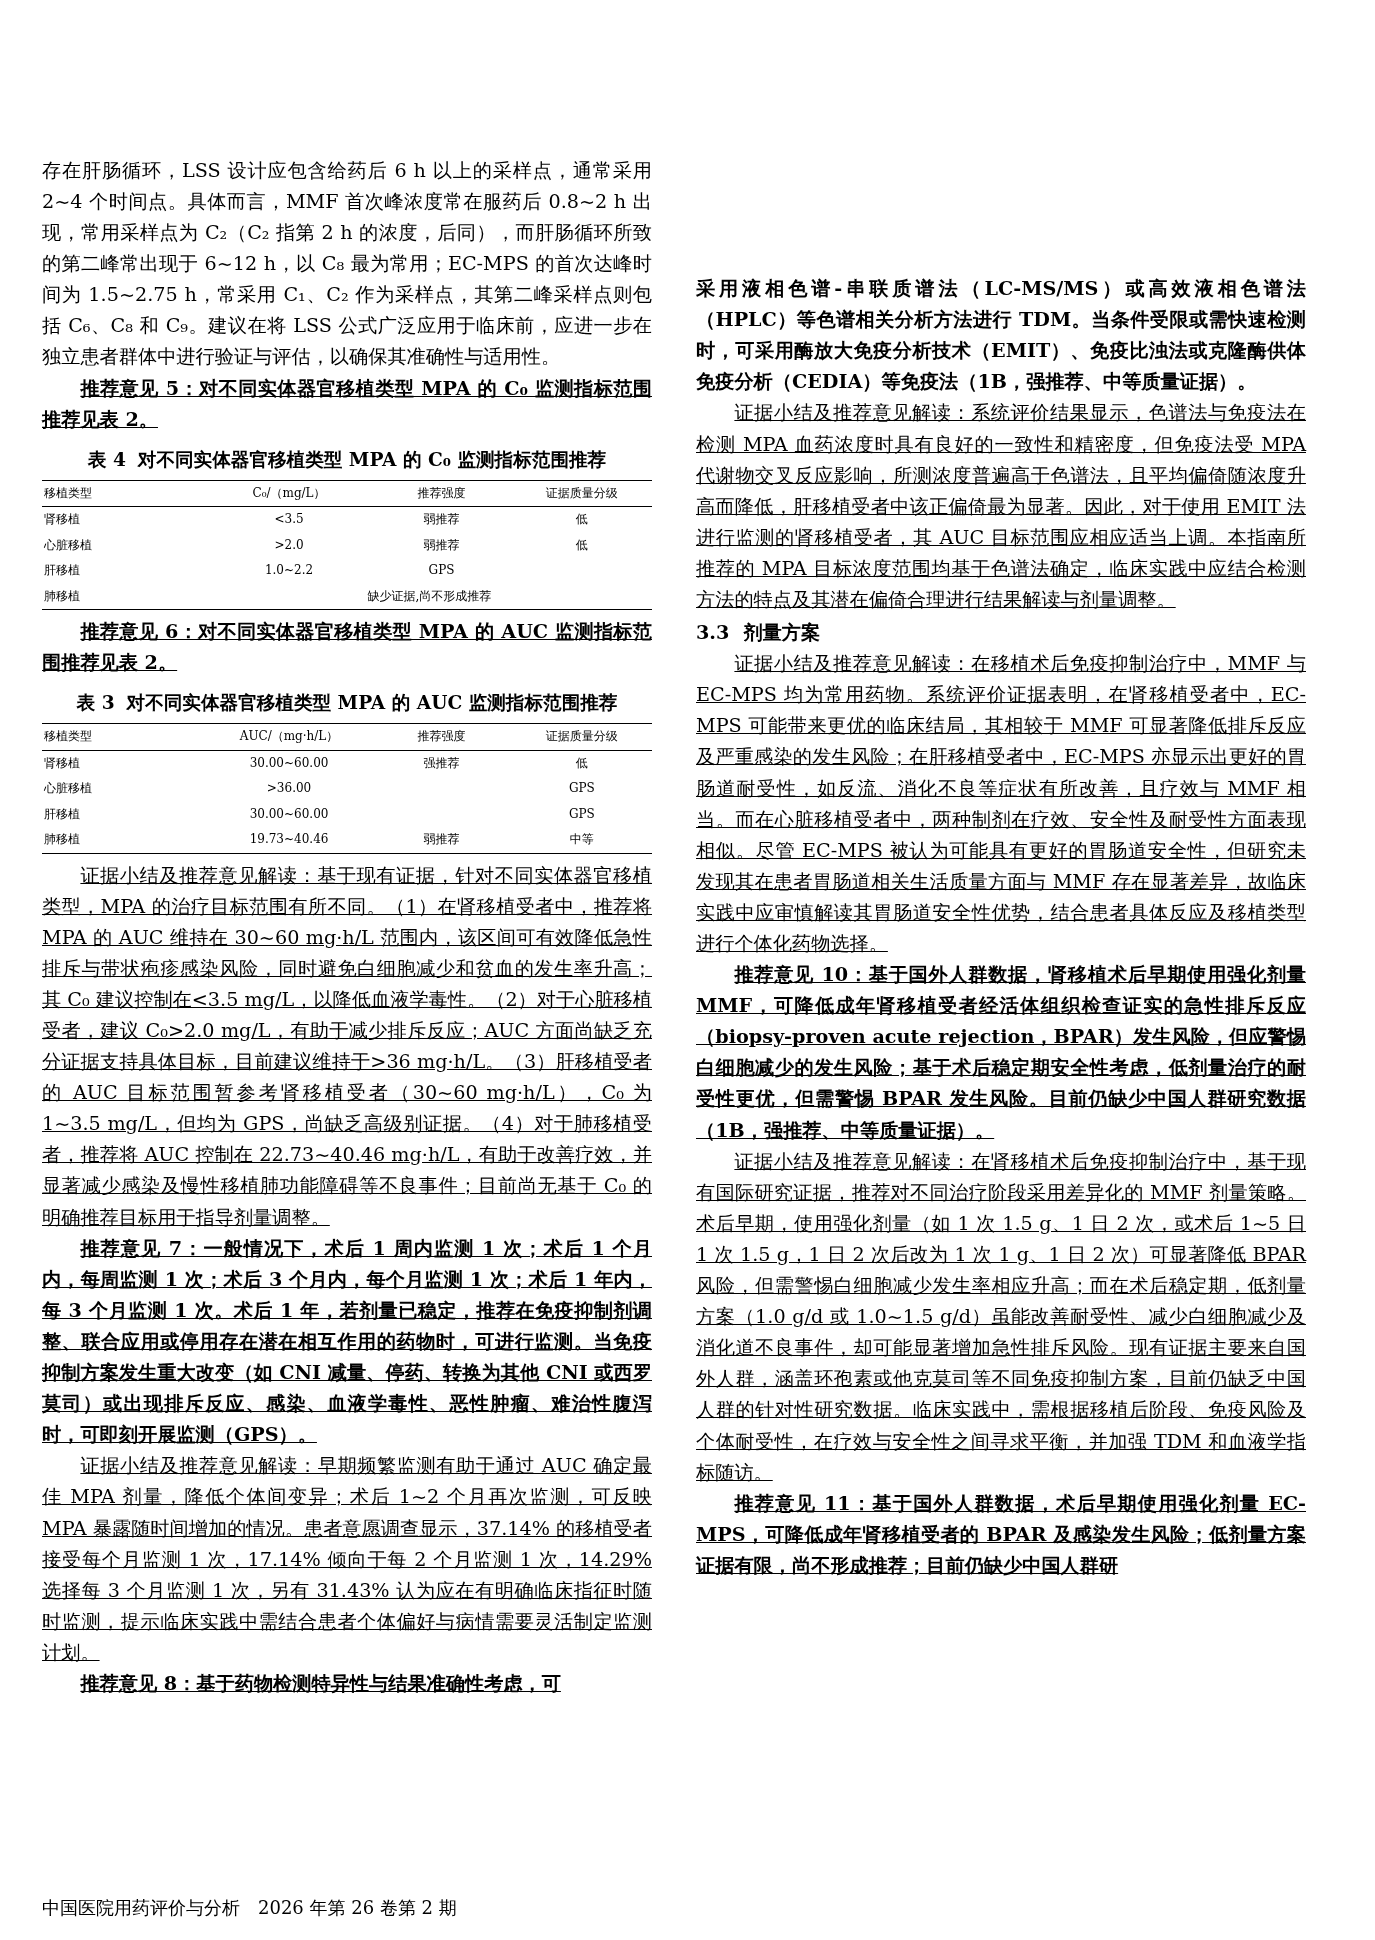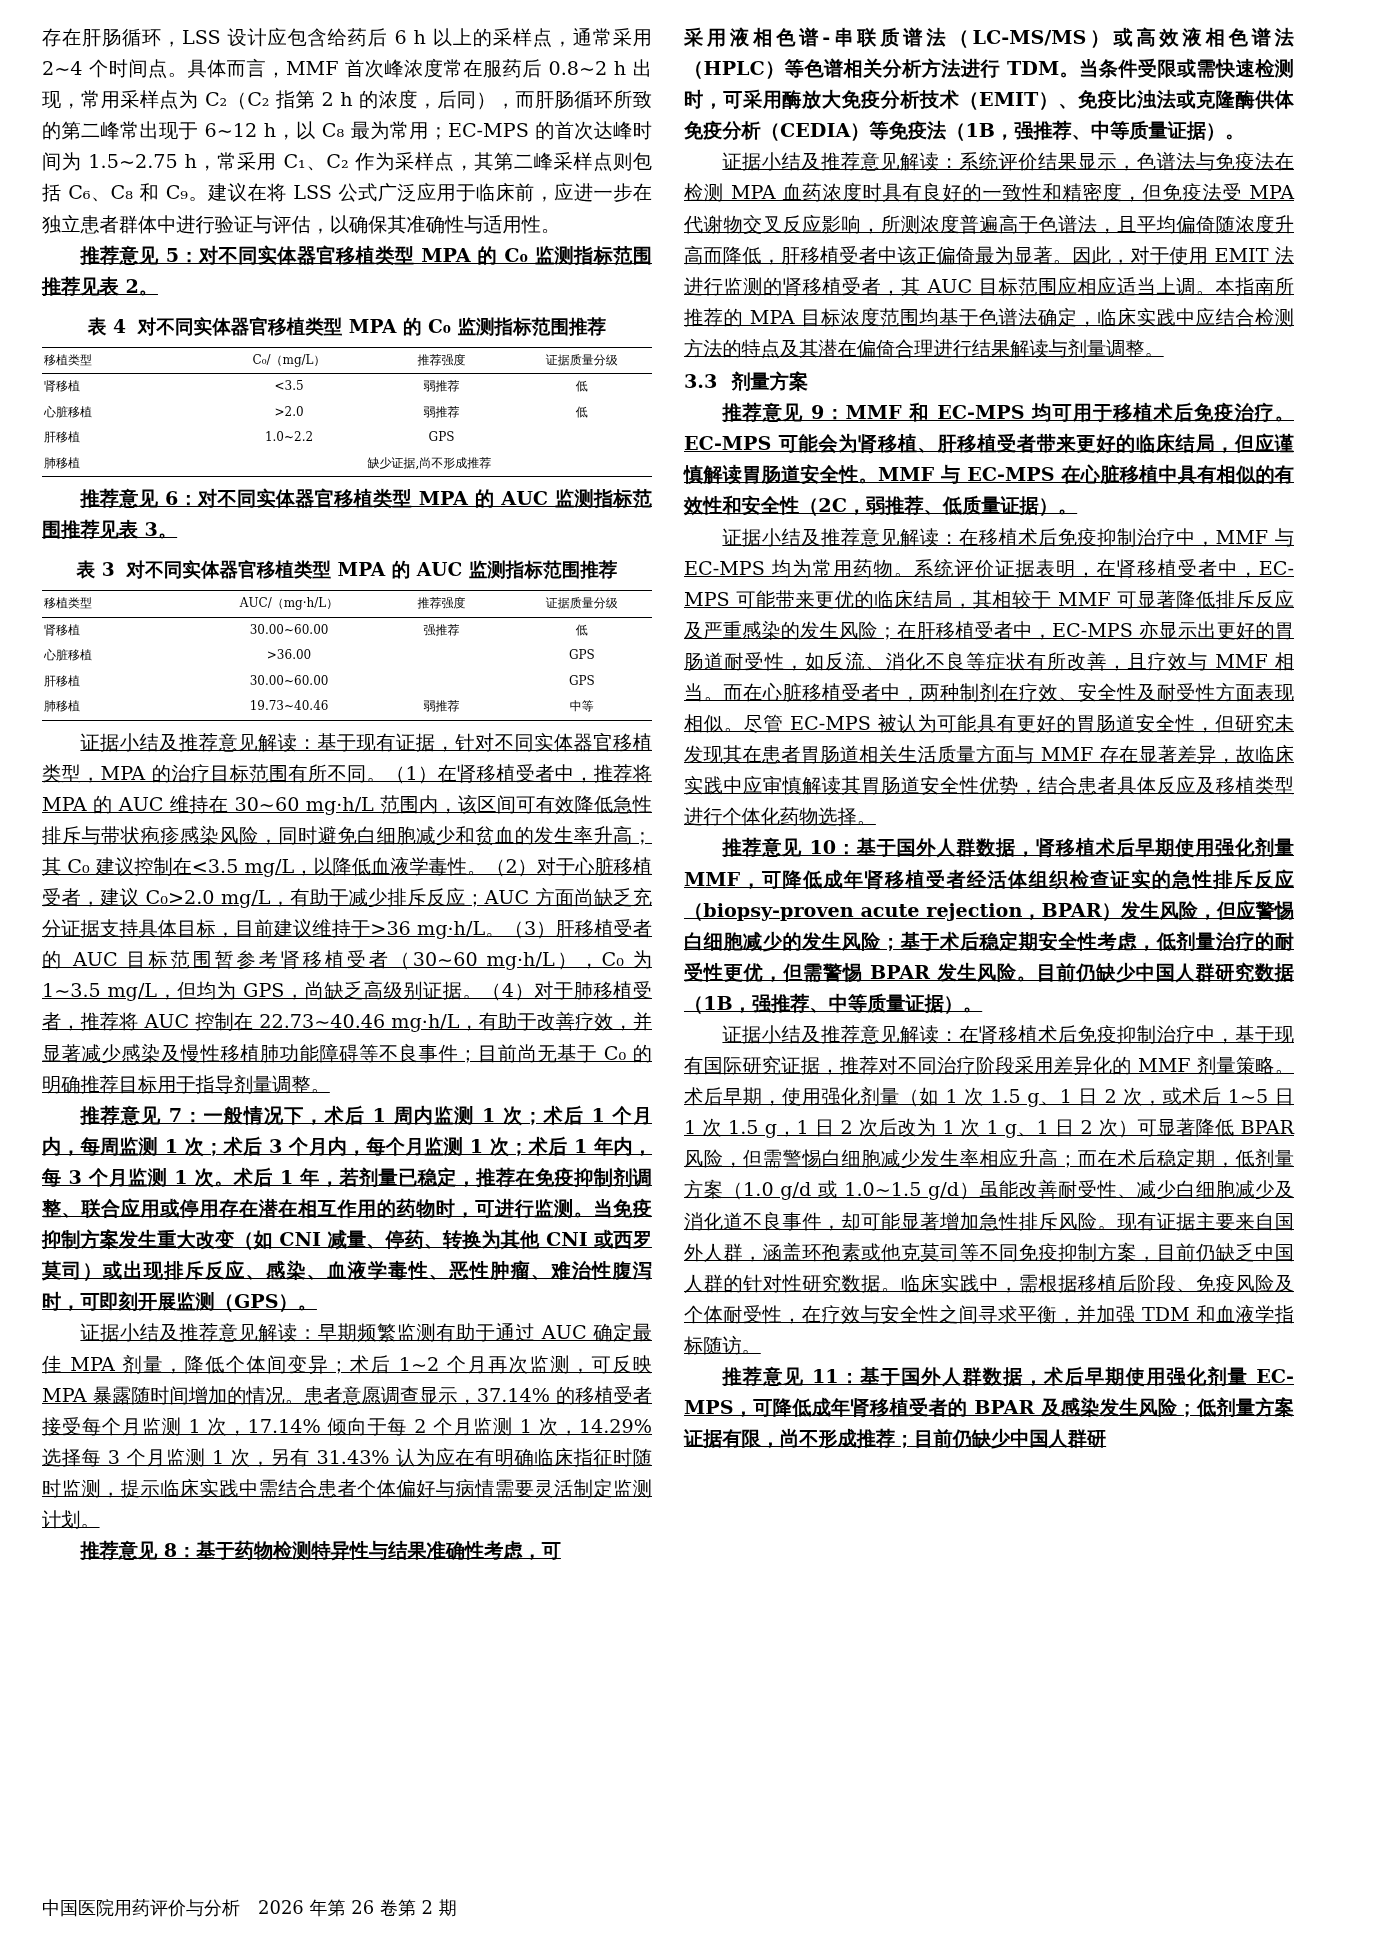--- a/index.html
+++ b/index.html
@@ -16,22 +16,23 @@
   }
   .page {
     position: relative;
     width: 1375px;
     height: 1940px;
     box-sizing: border-box;
     padding: 22px 42px 0 42px;
   }
   .columns {
     display: flex;
-    gap: 32px;
+    gap: 44px;
     height: 1810px;
+    align-items: center;
   }
   .col {
     width: 610px;
     font-size: 19.2px;
     line-height: 1.62;
     text-align: justify;
     text-justify: inter-ideograph;
   }
   p {
     margin: 0;
@@ -142,21 +143,21 @@
               <td></td>
             </tr>
             <tr>
               <td class="l">肺移植</td>
               <td colspan="3">缺少证据,尚不形成推荐</td>
             </tr>
           </tbody>
         </table>
       </div>
 
-      <p class="indent rec-head">推荐意见 6：对不同实体器官移植类型 MPA 的 AUC 监测指标范围推荐见表 3。</p>
+      <p class="indent rec-head">推荐意见 6：对不同实体器官移植类型 MPA 的 AUC 监测指标范围推荐见表 2。</p>
 
       <div class="tbl-wrap">
         <div class="tbl-title">
           <span class="tno">表 3</span><span>对不同实体器官移植类型 MPA 的 AUC 监测指标范围推荐</span>
         </div>
         <table class="data">
           <thead>
             <tr>
               <th class="l" style="width:27%"><span>移植类型</span></th>
               <th style="width:27%">AUC/（mg·h/L）</th>
@@ -200,21 +201,20 @@
     </div>
 
     <div class="col">
       <p class="rec-head">采用液相色谱-串联质谱法（LC-MS/MS）或高效液相色谱法（HPLC）等色谱相关分析方法进行 TDM。当条件受限或需快速检测时，可采用酶放大免疫分析技术（EMIT）、免疫比浊法或克隆酶供体免疫分析（CEDIA）等免疫法（1B，强推荐、中等质量证据）。</p>
       <p class="indent">证据小结及推荐意见解读：系统评价结果显示，色谱法与免疫法在检测 MPA 血药浓度时具有良好的一致性和精密度，但免疫法受 MPA 代谢物交叉反应影响，所测浓度普遍高于色谱法，且平均偏倚随浓度升高而降低，肝移植受者中该正偏倚最为显著。因此，对于使用 EMIT 法进行监测的肾移植受者，其 AUC 目标范围应相应适当上调。本指南所推荐的 MPA 目标浓度范围均基于色谱法确定，临床实践中应结合检测方法的特点及其潜在偏倚合理进行结果解读与剂量调整。</p>
 
       <p class="sec-head">
         <span class="num">3.3</span><span>剂量方案</span>
       </p>
 
-      <p class="indent rec-head">推荐意见 9：MMF 和 EC-MPS 均可用于移植术后免疫治疗。EC-MPS 可能会为肾移植、肝移植受者带来更好的临床结局，但应谨慎解读胃肠道安全性。MMF 与 EC-MPS 在心脏移植中具有相似的有效性和安全性（2C，弱推荐、低质量证据）。</p>
       <p class="indent">证据小结及推荐意见解读：在移植术后免疫抑制治疗中，MMF 与 EC-MPS 均为常用药物。系统评价证据表明，在肾移植受者中，EC-MPS 可能带来更优的临床结局，其相较于 MMF 可显著降低排斥反应及严重感染的发生风险；在肝移植受者中，EC-MPS 亦显示出更好的胃肠道耐受性，如反流、消化不良等症状有所改善，且疗效与 MMF 相当。而在心脏移植受者中，两种制剂在疗效、安全性及耐受性方面表现相似。尽管 EC-MPS 被认为可能具有更好的胃肠道安全性，但研究未发现其在患者胃肠道相关生活质量方面与 MMF 存在显著差异，故临床实践中应审慎解读其胃肠道安全性优势，结合患者具体反应及移植类型进行个体化药物选择。</p>
       <p class="indent rec-head">推荐意见 10：基于国外人群数据，肾移植术后早期使用强化剂量 MMF，可降低成年肾移植受者经活体组织检查证实的急性排斥反应（biopsy-proven acute rejection，BPAR）发生风险，但应警惕白细胞减少的发生风险；基于术后稳定期安全性考虑，低剂量治疗的耐受性更优，但需警惕 BPAR 发生风险。目前仍缺少中国人群研究数据（1B，强推荐、中等质量证据）。</p>
       <p class="indent">证据小结及推荐意见解读：在肾移植术后免疫抑制治疗中，基于现有国际研究证据，推荐对不同治疗阶段采用差异化的 MMF 剂量策略。术后早期，使用强化剂量（如 1 次 1.5 g、1 日 2 次，或术后 1~5 日 1 次 1.5 g，1 日 2 次后改为 1 次 1 g、1 日 2 次）可显著降低 BPAR 风险，但需警惕白细胞减少发生率相应升高；而在术后稳定期，低剂量方案（1.0 g/d 或 1.0~1.5 g/d）虽能改善耐受性、减少白细胞减少及消化道不良事件，却可能显著增加急性排斥风险。现有证据主要来自国外人群，涵盖环孢素或他克莫司等不同免疫抑制方案，目前仍缺乏中国人群的针对性研究数据。临床实践中，需根据移植后阶段、免疫风险及个体耐受性，在疗效与安全性之间寻求平衡，并加强 TDM 和血液学指标随访。</p>
       <p class="indent rec-head">推荐意见 11：基于国外人群数据，术后早期使用强化剂量 EC-MPS，可降低成年肾移植受者的 BPAR 及感染发生风险；低剂量方案证据有限，尚不形成推荐；目前仍缺少中国人群研</p>
     </div>
   </div>
 
   <div class="footer">
     <span class="left">中国医院用药评价与分析　2026 年第 26 卷第 2 期</span>
   </div>

